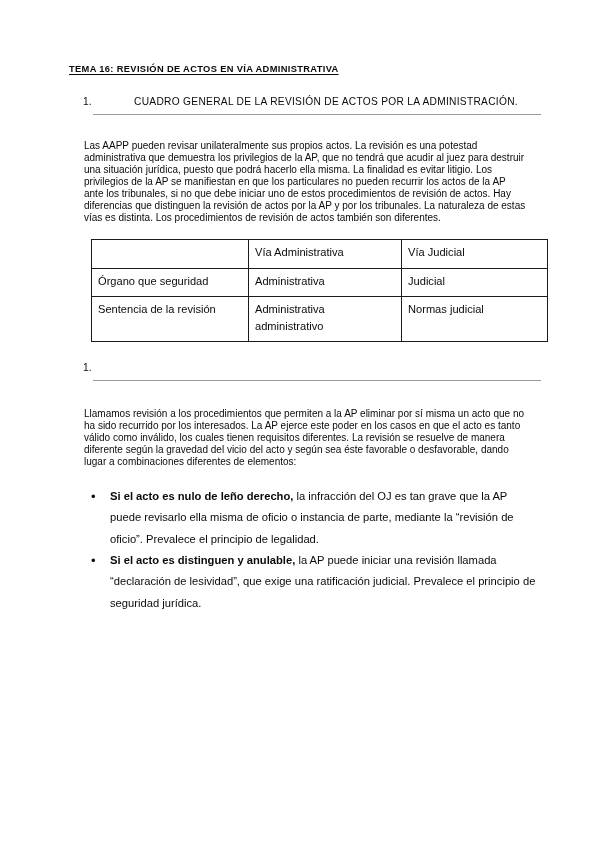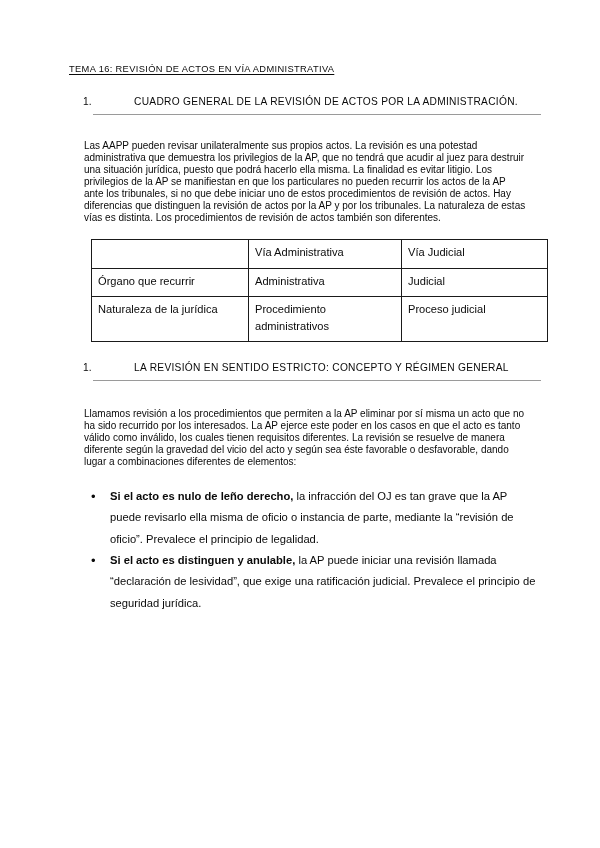--- a/index.html
+++ b/index.html
@@ -26,21 +26,21 @@
   .content {
     position: absolute;
     left: 69px;
     top: 62px;
     width: 472px;
   }
 
   
   .doc-title {
     font-size: 9.3px;
-    font-weight: normal;
+    font-weight: bold;
     letter-spacing: 0.35px;
     text-decoration: underline;
     text-underline-offset: 2px;
     margin: 0 0 0 0;
     line-height: 14px;
     white-space: nowrap;
   }
 
   
   .heading-block {
@@ -153,37 +153,36 @@
             <col class="c2">
             <col class="c3">
           </colgroup>
         <tbody>
           <tr class="r-head">
             <td></td>
             <td>Vía Administrativa</td>
             <td>Vía Judicial</td>
           </tr>
           <tr>
-            <td>Órgano que recurrir</td>
+            <td>Órgano que seguridad</td>
             <td>Administrativa</td>
             <td>Judicial</td>
           </tr>
           <tr>
-            <td>Naturaleza de la jurídica</td>
-            <td>Procedimiento administrativos</td>
-            <td>Proceso judicial</td>
+            <td>Sentencia de la revisión</td>
+            <td>Administrativa administrativo</td>
+            <td>Normas judicial</td>
           </tr>
         </tbody>
       </table>
     </div>
 
     <div class="heading-block">
       <div class="heading-row">
         <span class="heading-num">1.</span>
-        <span class="heading-text">LA REVISIÓN EN SENTIDO ESTRICTO: CONCEPTO Y RÉGIMEN GENERAL</span>
       </div>
       <div class="heading-rule"></div>
     </div>
 
     <p class="para para-top-2">Llamamos revisión a los procedimientos que permiten a la AP eliminar por sí misma un acto que no ha sido recurrido por los interesados. La AP ejerce este poder en los casos en que el acto es tanto válido como inválido, los cuales tienen requisitos diferentes. La revisión se resuelve de manera diferente según la gravedad del vicio del acto y según sea éste favorable o desfavorable, dando lugar a combinaciones diferentes de elementos:</p>
 
     <ul class="bullets">
       <li>
         <span class="dot">•</span>
         <b>Si el acto es nulo de leño derecho,</b><span> la infracción del OJ es tan grave que la AP puede revisarlo ella misma de oficio o instancia de parte, mediante la “revisión de oficio”. Prevalece el principio de legalidad.</span>

